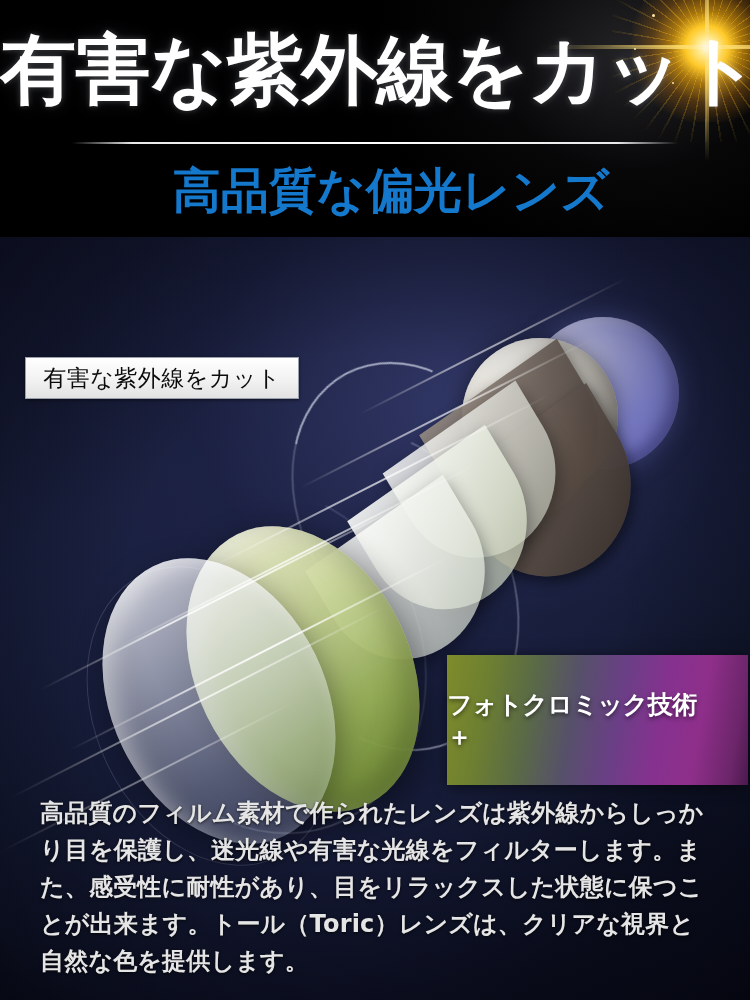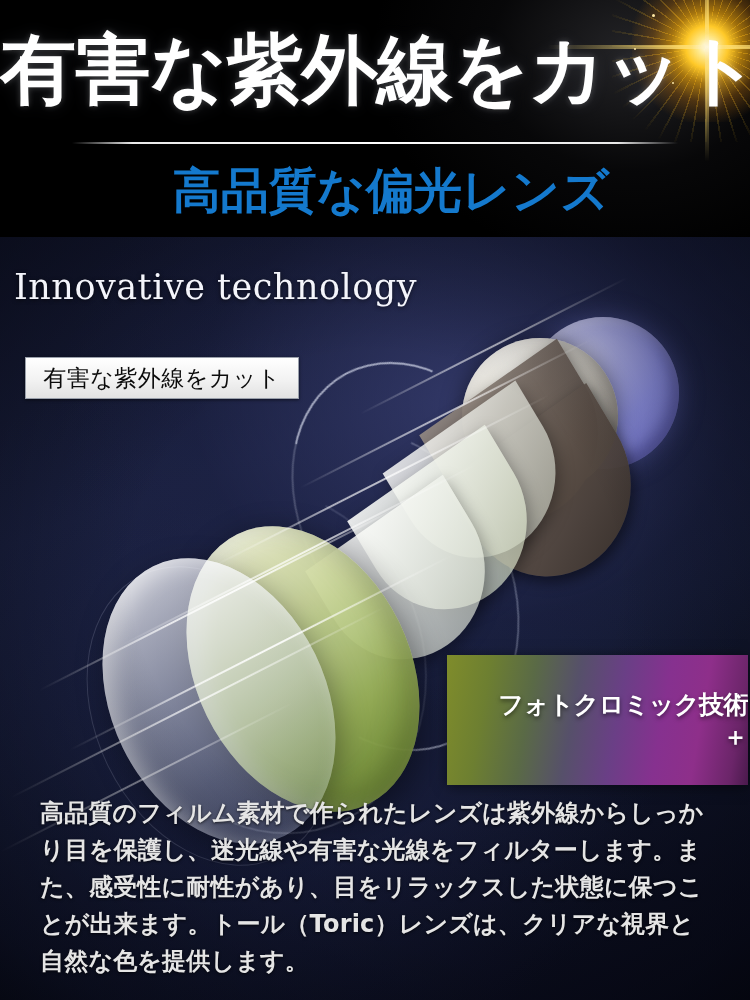--- a/index.html
+++ b/index.html
@@ -233,21 +233,21 @@
   }
 
   
   .gradbox{
     position:absolute;left:447px;top:655px;width:301px;height:130px;
     background:
       linear-gradient(100deg,
         #7f8c2b 0%, #6d7f31 14%, #5a6a46 28%, #56506a 42%,
         #6a3f86 56%, #86318f 70%, #8e2f8a 82%, #6b2569 94%, #4a1a4c 100%);
     box-shadow:0 2px 12px rgba(0,0,0,.5);
-    display:flex;flex-direction:column;align-items:flex-end;justify-content:center;
+    display:flex;flex-direction:column;align-items:flex-start;justify-content:center;
   }
   .gradbox .l{
     font-family:"DejaVu Sans","Liberation Sans",sans-serif;
     font-weight:bold;color:#ffffff;white-space:nowrap;
     text-shadow:0 2px 4px rgba(0,0,0,.55);
   }
   .gradbox .l1{font-size:25px;line-height:34px;letter-spacing:-.5px;}
   .gradbox .l2{font-size:25px;line-height:30px;}
   .gradbox .l3{font-size:25px;line-height:36px;}
 
@@ -315,21 +315,20 @@
       <div class="streak" style="left:120px;top:408px;width:400px;transform:rotate(-27deg);opacity:.85;"></div>
       <div class="streak" style="left:210px;top:330px;width:380px;transform:rotate(-27deg);opacity:.8;"></div>
       <div class="streak" style="left:300px;top:250px;width:330px;transform:rotate(-27deg);opacity:.75;"></div>
       <div class="streak" style="left:360px;top:176px;width:300px;transform:rotate(-27deg);opacity:.7;"></div>
       <div class="streak" style="left:0px;top:614px;width:330px;transform:rotate(-27deg);opacity:.55;"></div>
     </div>
 
     <div class="body-vignette"></div>
   </div>
 
-  <div class="eyebrow">Innovative technology</div>
 
   <div class="chip">
     <span>有害な紫外線をカット</span>
   </div>
 
   <div class="gradbox">
     <div class="l l1">フォトクロミック技術</div>
     <div class="l l2">＋</div>
   </div>
 

